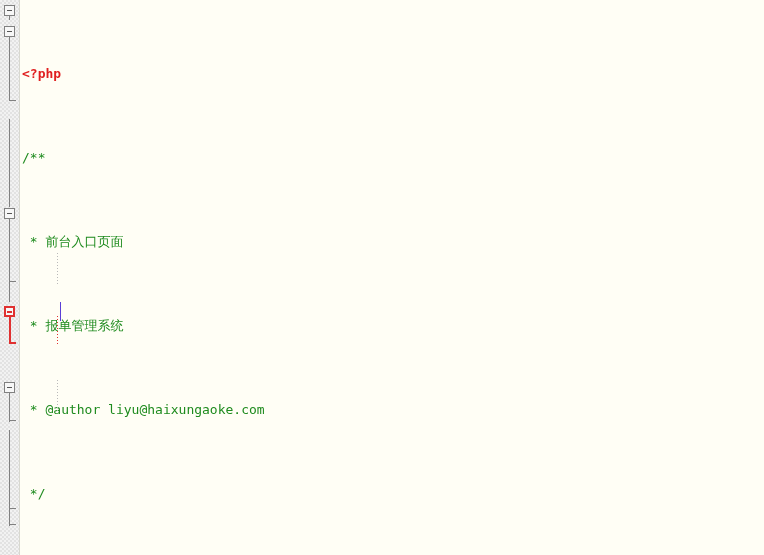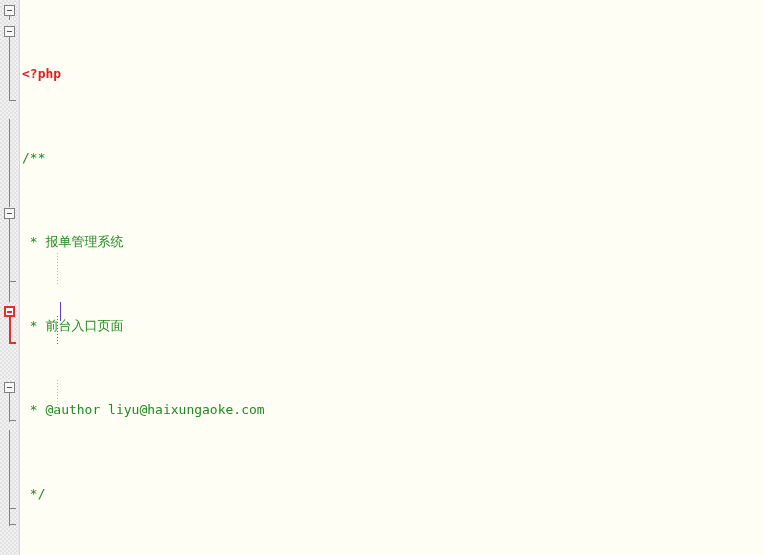--- a/index.html
+++ b/index.html
@@ -115,23 +115,23 @@
   <div class="guide" style="left:57px;top:380px;height:32px;"></div>
 
   <div class="caret" style="left:60px;top:302px;height:19px;"></div>
 
   <div class="code">
 
     <div class="line"><span class="php">&lt;?php</span></div>
 
     <div class="line"><span class="cmt">/**</span></div>
 
+    <div class="line"><span class="cmt"> * </span><span class="cmt cjk sq">前台入口页面</span></div>
+
     <div class="line"><span class="cmt"> * </span><span class="cmt cjk sq">报单管理系统</span></div>
-
-    <div class="line"><span class="cmt"> * </span><span class="cmt cjk sq">前台入口页面</span></div>
 
     <div class="line"><span class="cmt"> * </span><span class="cmt">@author</span><span class="cmt"> </span><span class="cmt sq">liyu@haixungaoke.com</span></div>
 
     <div class="line"><span class="cmt"> */</span></div>
 
     
 
     
 
     

